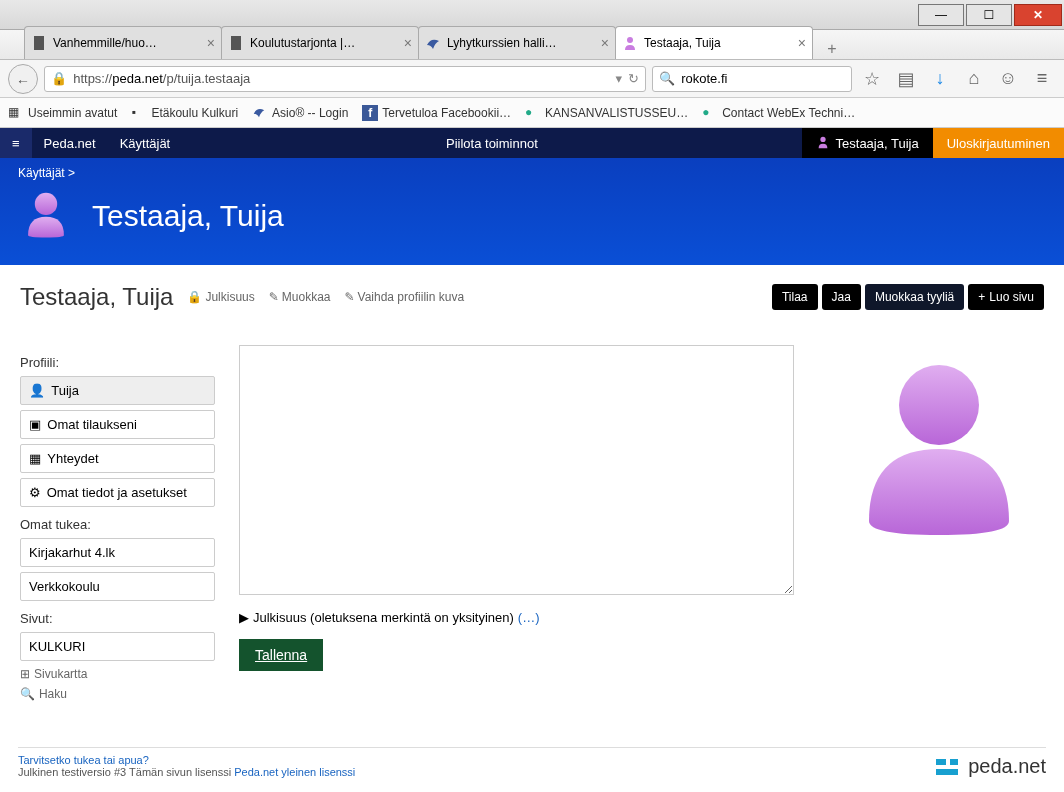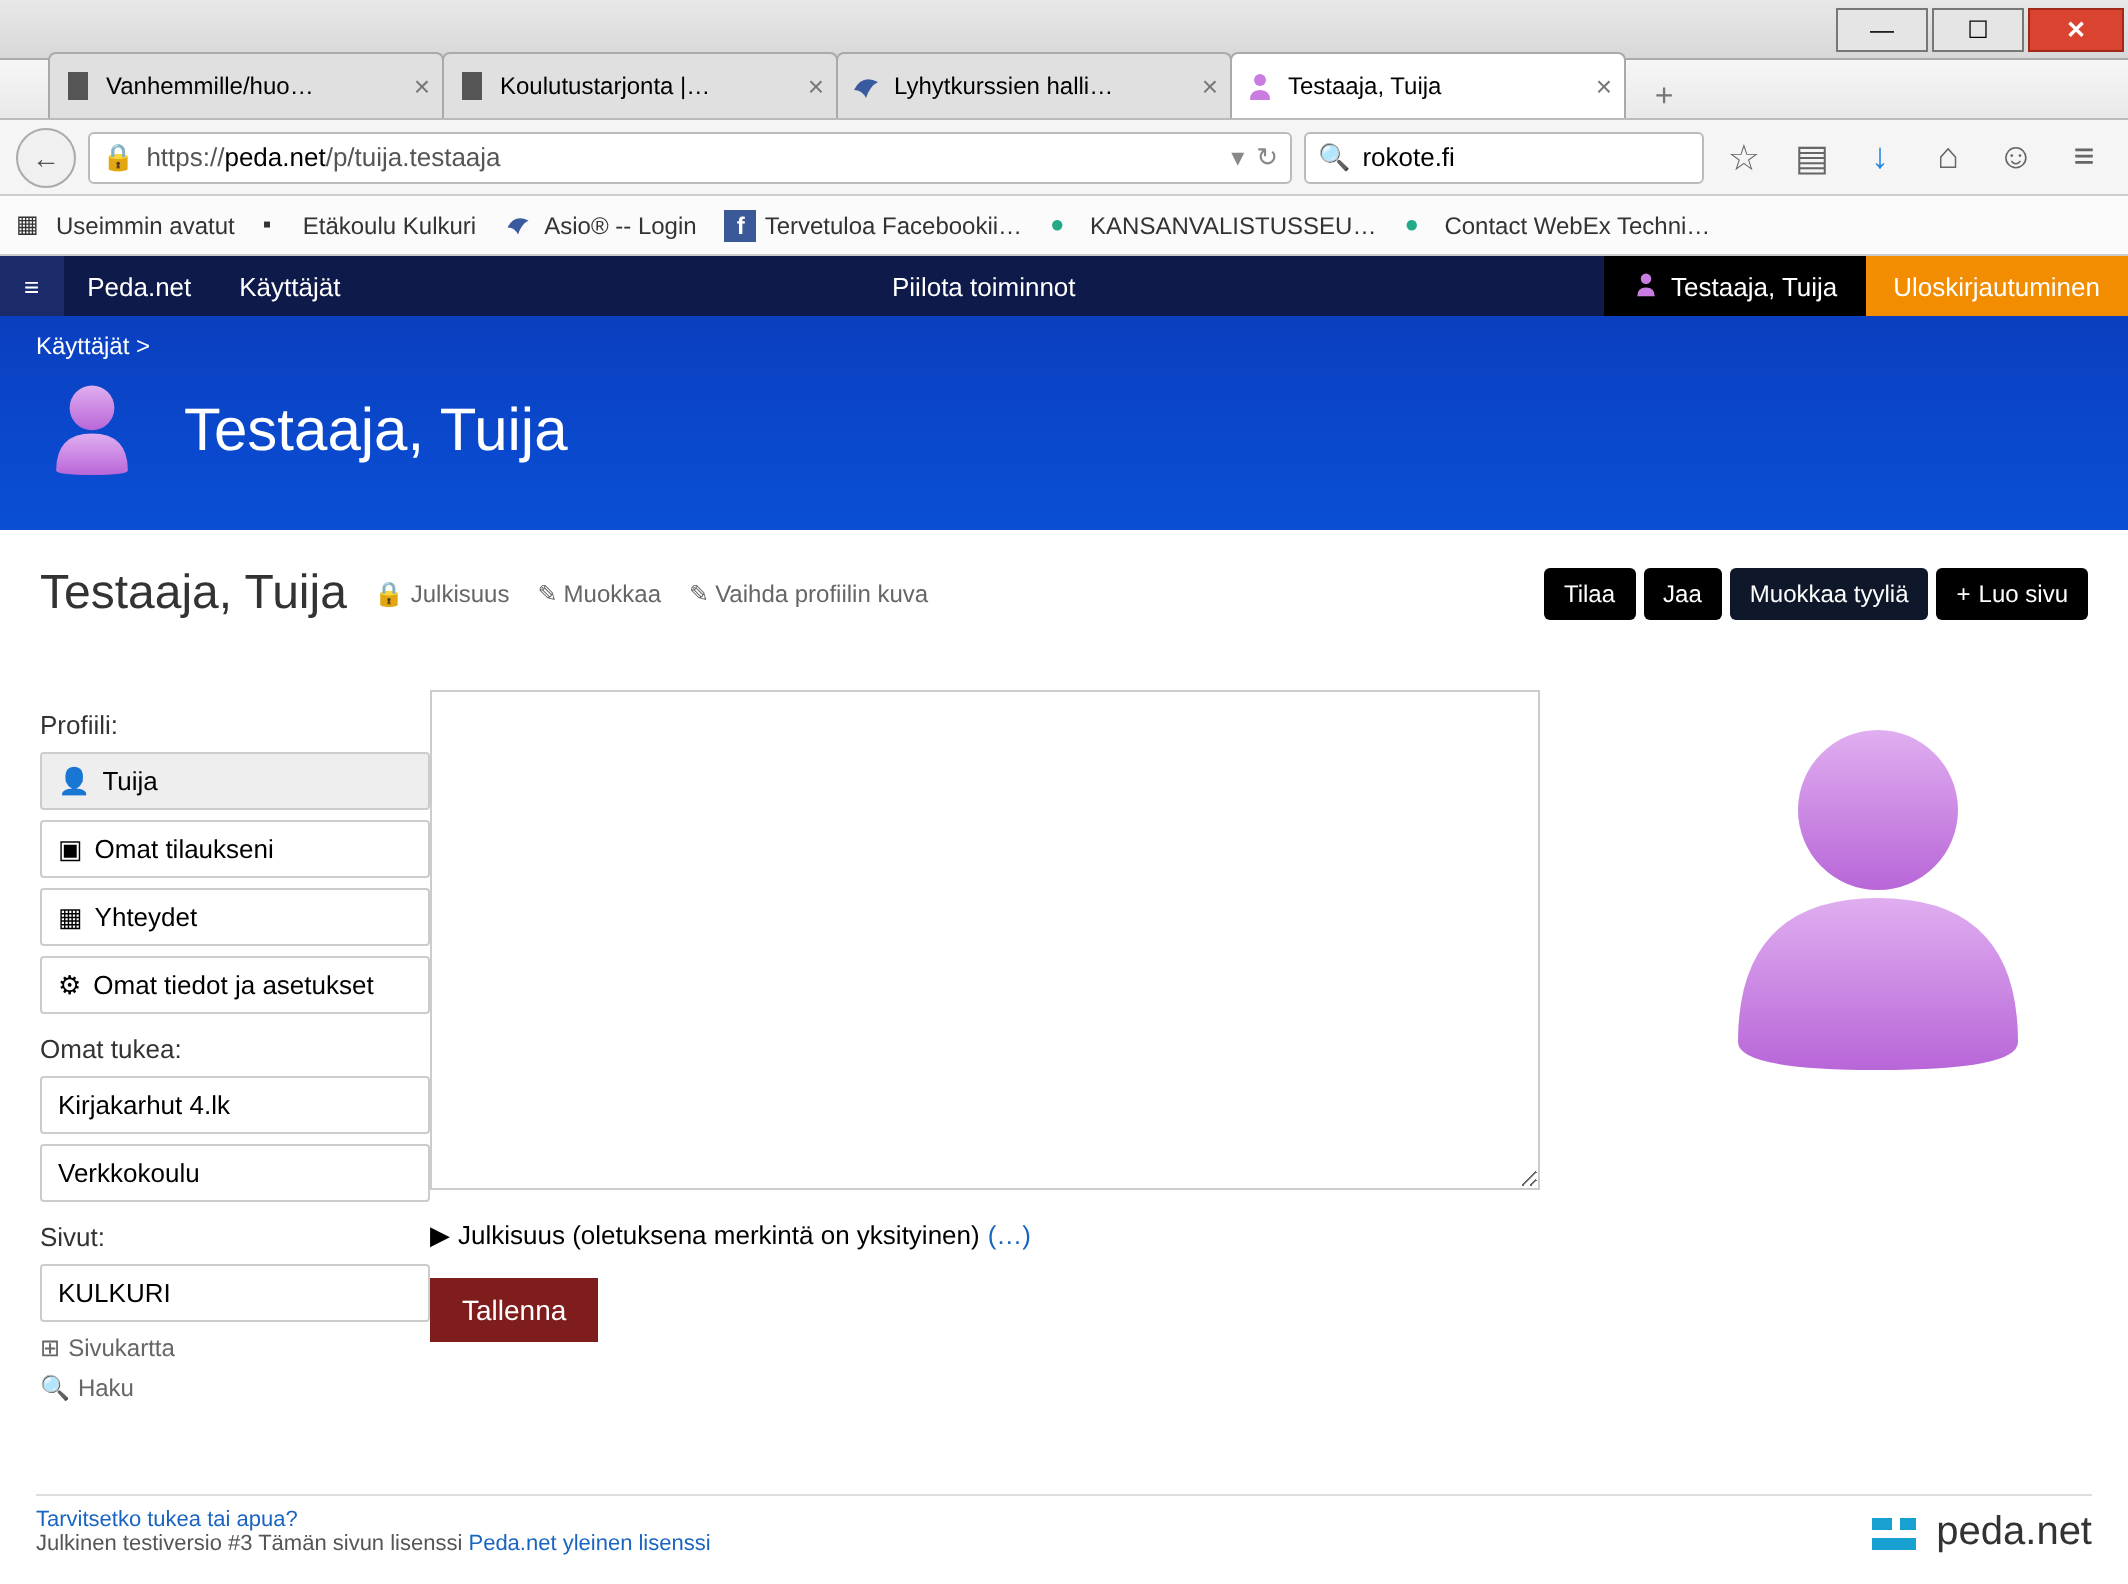--- a/index.html
+++ b/index.html
@@ -41,41 +41,41 @@
 .hide-func { padding:0 14px; }
 
 
 .hero { background:linear-gradient(#0a3fbf,#0a4fd6); color:#fff; padding:8px 18px 20px 18px; }
 .breadcrumb { font-size:12px; margin-bottom:6px; color:#fff; }
 .hero-row { display:flex; align-items:center; gap:18px; }
 .hero-title { font-size:30px; font-weight:300; }
 .avatar-sm svg { width:56px; height:56px; }
 
 
-.content { display:flex; padding:14px 20px; background:#fff; }
+.content { display:flex; padding:14px 20px; gap:24px; background:#fff; }
 .main-head { display:flex; align-items:center; gap:14px; margin-bottom:20px; flex-wrap:wrap; }
 .main-title { font-size:24px; color:#333; font-weight:300; }
 .sublink { font-size:12px; color:#666; display:flex; align-items:center; gap:3px; }
 .actions { margin-left:auto; display:flex; gap:4px; }
 .btn { padding:6px 10px; border-radius:3px; color:#fff; font-size:12px; border:none; display:flex; align-items:center; gap:4px; }
 .btn-orange { background:#000000; }
 .btn-green { background:#0f172a; }
 
 .sidebar { width:195px; flex-shrink:0; }
 .side-label { font-size:13px; color:#333; margin-bottom:6px; margin-top:10px; }
 .side-box { border:1px solid #ccc; border-radius:2px; padding:6px 8px; margin-bottom:5px; font-size:13px; display:flex; align-items:center; gap:6px; background:#fff; min-height:28px; }
 .side-box.sel { background:#eee; }
 .side-foot { font-size:12px; color:#666; display:flex; align-items:center; gap:4px; margin-top:6px; }
 
 .center { flex:1; }
 .entry-label { font-size:13px; margin-bottom:4px; }
 .entry-area { width:555px; height:250px; border:1px solid #ccc; background:#fff; }
 .disclosure { font-size:13px; margin-top:12px; display:flex; align-items:center; gap:4px; }
 .disclosure .link { color:#1964c0; }
-.btn-save { margin-top:14px; background:#7f1d1d; color:#fff; padding:8px 16px; border:none; font-size:14px; }
+.btn-save { margin-top:14px; background:#14532d; color:#fff; padding:8px 16px; border:none; font-size:14px;text-decoration:underline; }
 
 .right-avatar { width:210px; display:flex; justify-content:center; }
 .right-avatar svg { width:200px; height:200px; }
 
 
 .footer { position:absolute; bottom:14px; left:18px; right:18px; border-top:1px solid #ddd; padding-top:6px; font-size:11px; color:#555; display:flex; align-items:flex-end;}
 .footer a { color:#1964c0; text-decoration:none; }
 .footer-logo { margin-left:auto; display:flex; align-items:center; gap:6px; font-size:20px; color:#333; font-weight:300; }
 .footer-logo svg { width:28px; height:20px; }
 </style>

